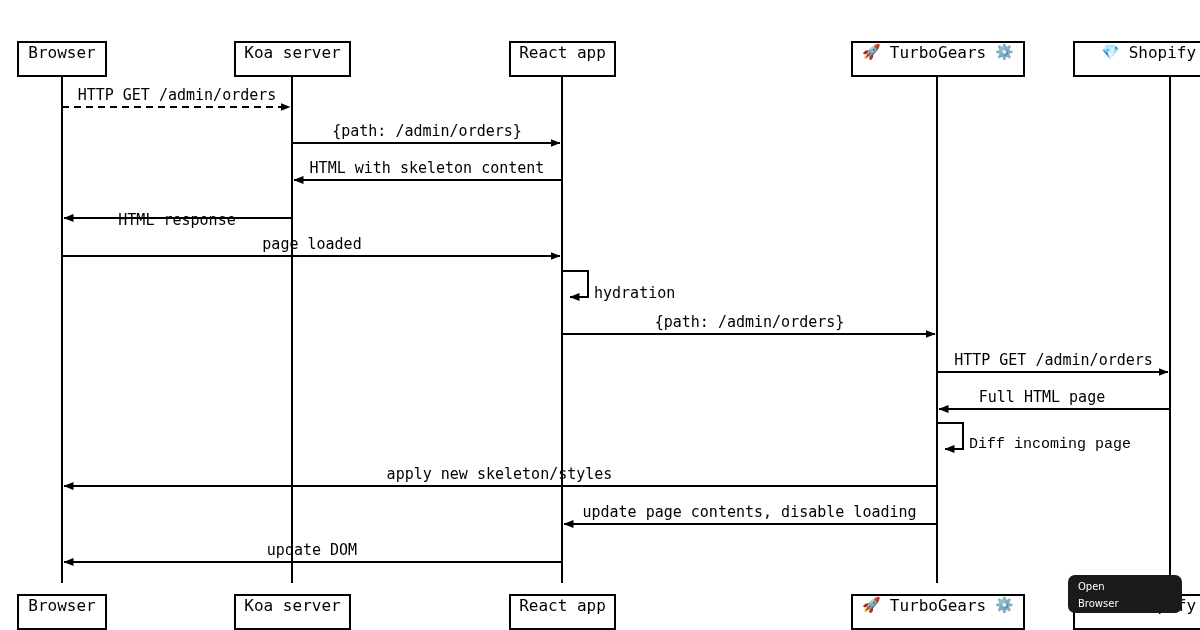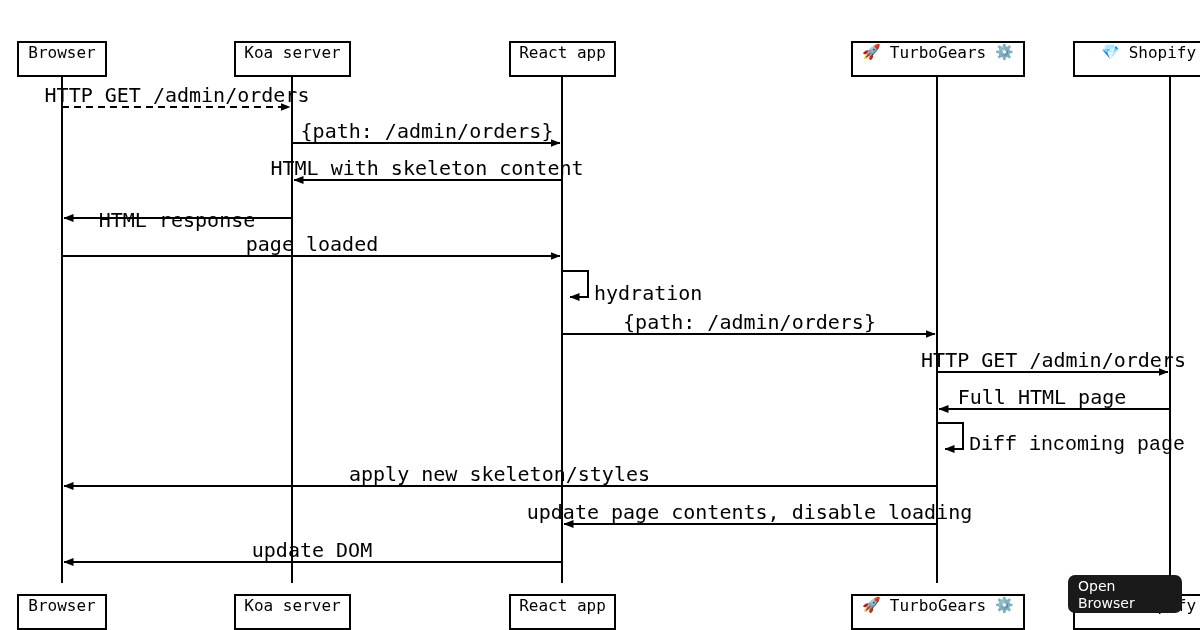--- a/index.html
+++ b/index.html
@@ -24,38 +24,38 @@
     height:36px;
     overflow:hidden;
     margin-top:11px;
   }
   .pbox .plabel{display:inline-block;}
   .emoji{font-family:"DejaVu Sans","Liberation Sans",sans-serif;font-size:15px;}
 
   .msglabel{
     position:absolute;
     font-family:"DejaVu Sans Mono","Liberation Mono",monospace;
-    font-size:20px;
+    font-size:15px;
     color:#000000;
     white-space:nowrap;
     background:transparent;
     line-height:16px;
   }
   .msglabel.ctr{transform:translateX(-50%);}
 
   .sandbox-btn{
     position:absolute;
     left:1068px;top:575px;
     width:114px;height:38px;
     box-sizing:border-box;
     background:#1a1a1a;
     border-radius:7px;
     color:#ffffff;
     font-family:"DejaVu Sans","Liberation Sans",sans-serif;
-    font-size:14px;
+    font-size:10px;
     line-height:17px;
     padding:3px 0 0 10px;
     cursor:pointer;
     z-index:20;
   }
   .sandbox-btn span{display:block;}
 </style>
 </head>
 <body>
 

